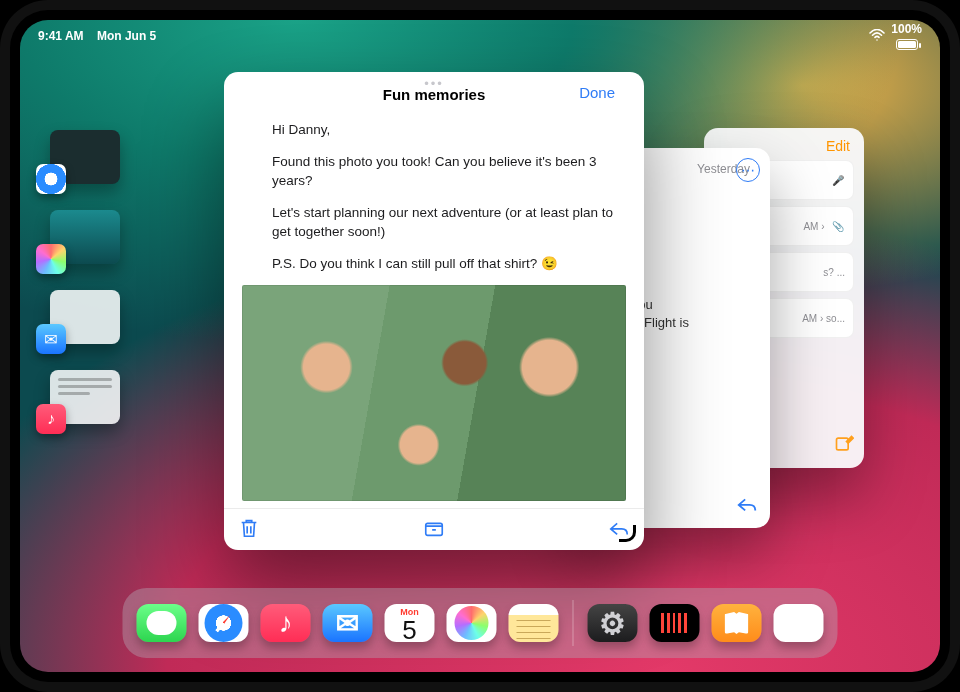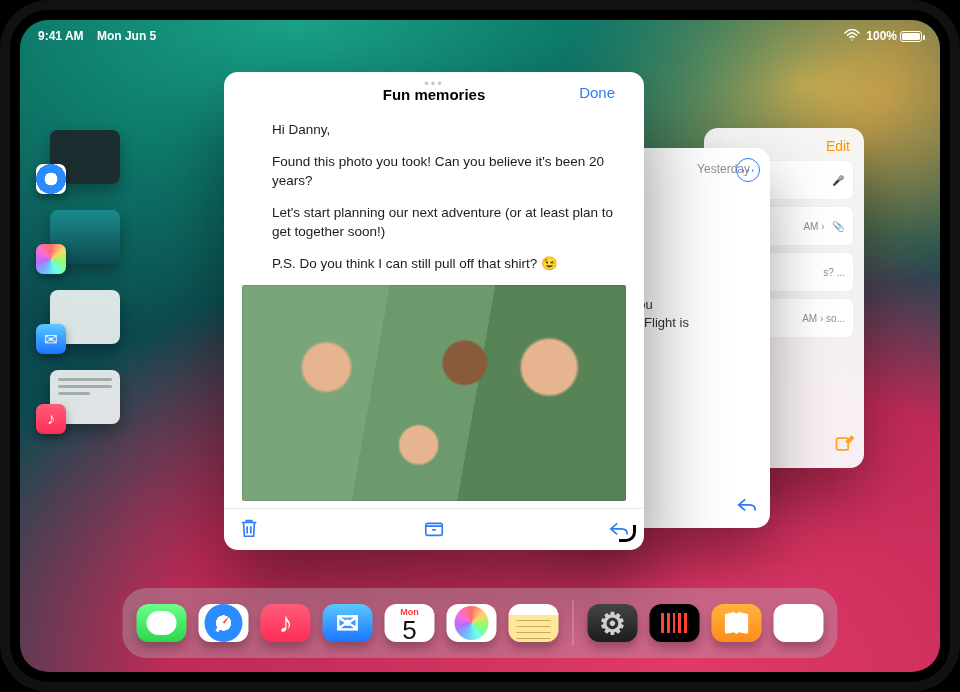--- a/index.html
+++ b/index.html
@@ -19,21 +19,21 @@
       radial-gradient(120% 100% at 70% 100%, #e33968 0%, #c02a57 45%, rgba(0,0,0,0) 70%),
       linear-gradient(#0c4a4f, #0c4a4f);
   }
 
   
   .statusbar {
     position: absolute; top: 0; left: 0; right: 0; height: 26px; display: flex; align-items: center;
     justify-content: space-between; padding: 16px 18px; color: #fff; font-size: 12px; font-weight: 600;
   }
   .statusbar .right { display: flex; align-items: center; gap: 6px; }
-  .battery { display: inline-flex; align-items: center; gap: 3px; }
+  .battery { display: inline-flex; align-items: center; gap: 3px; flex-direction: column; }
   .battery .shell { width: 22px; height: 11px; border: 1.5px solid #fff; border-radius: 3px; position: relative; }
   .battery .shell::after { content:""; position:absolute; right:-4px; top:3px; width:2px; height:5px; background:#fff; border-radius:1px;}
   .battery .fill { position:absolute; left:1px; top:1px; bottom:1px; width: 18px; background:#fff; border-radius:1.5px; }
 
   
   .stage-strip { position: absolute; left: 30px; top: 110px; width: 80px; display: flex; flex-direction: column; gap: 26px; }
   .strip-item { width: 70px; height: 54px; background: rgba(255,255,255,0.85); border-radius: 8px; position: relative; box-shadow: 0 8px 16px rgba(0,0,0,.3); }
   .strip-item.dark { background: #1b2d2f; }
   .strip-item.teal { background: linear-gradient(#1b8a8e,#0c4a4f); }
   .strip-item .badge {
@@ -210,21 +210,21 @@
     </div>
 
     <div class="mail-card">
       <div class="mail-head">
         <span class="grab">•••</span>
         <span class="mail-title">Fun memories</span>
         <span class="mail-done">Done</span>
       </div>
       <div class="mail-body">
         <p>Hi Danny,</p>
-        <p>Found this photo you took! Can you believe it's been 20 years?</p>
+        <p>Found this photo you took! Can you believe it's been 3 years?</p>
         <p>Let's start planning our next adventure (or at least plan to get together soon!)</p>
         <p>P.S. Do you think I can still pull off that shirt? 😉</p>
         <div class="mail-photo"></div>
       </div>
       <div class="mail-toolbar">
         <span>
           <svg viewBox="0 0 24 24">
               <path d="M4 6 H20 M9 6 V4 H15 V6 M6 6 L7 21 H17 L18 6 M10 10 V18 M14 10 V18"></path>
             </svg>
         </span>

